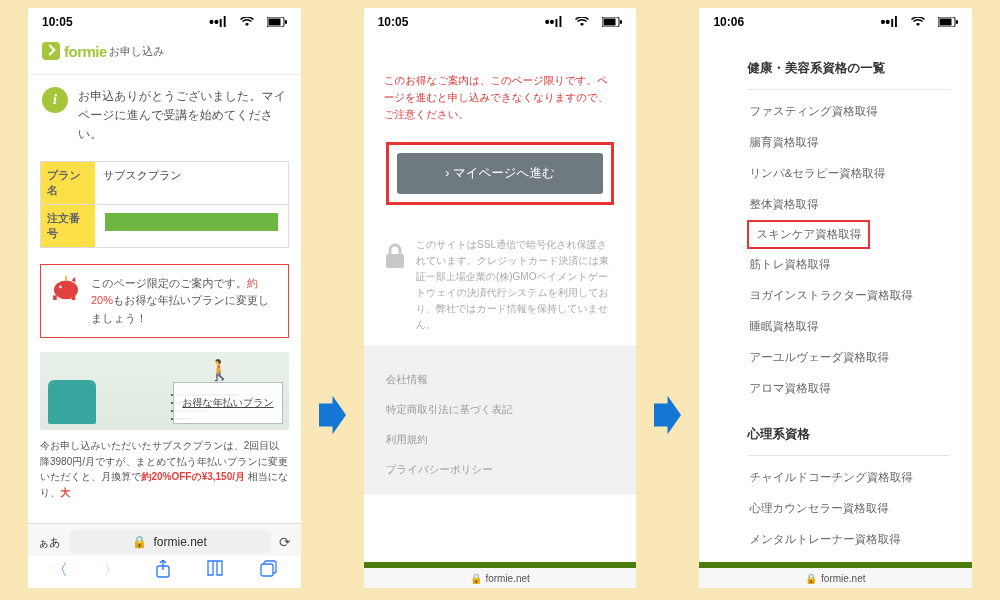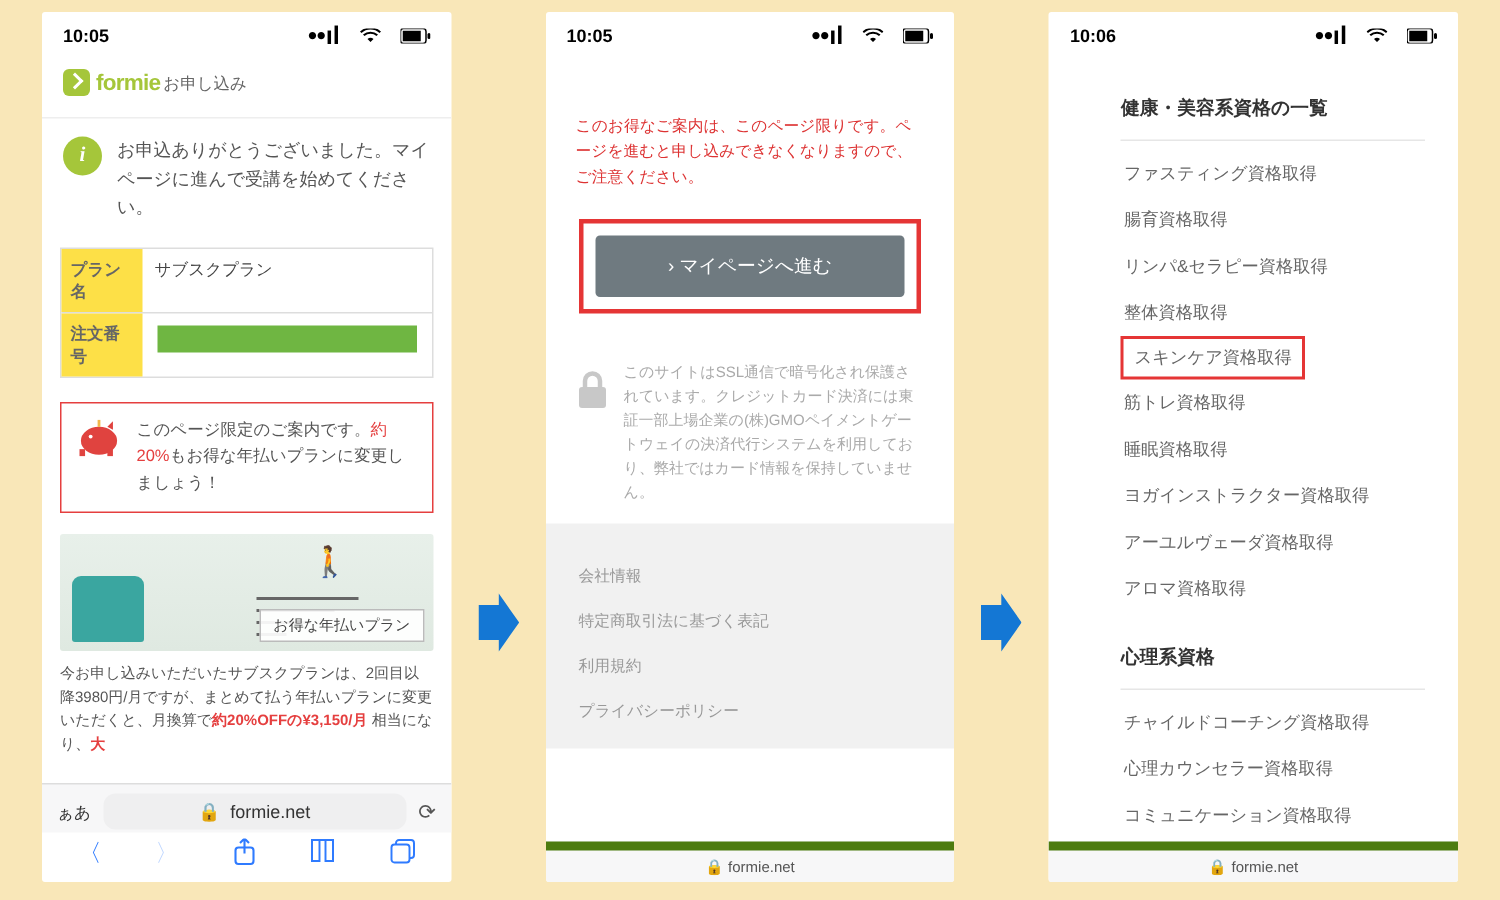--- a/index.html
+++ b/index.html
@@ -27,21 +27,21 @@
   }
   .statusbar {
     display: flex;
     justify-content: space-between;
     align-items: center;
     padding: 6px 14px 4px;
     font-size: 12px;
     font-weight: 600;
     color: #000;
   }
-  .status-icons { display: flex; gap: 13px; align-items: center; font-size: 17px; }
+  .status-icons { display: flex; gap: 13px; align-items: center; font-size: 14px; }
   .arrow {
     width: 28px;
     height: 40px;
     align-self: center;
     margin-top: 230px;
   }
   
   .app-header {
     display: flex;
     align-items: center;
@@ -91,21 +91,21 @@
     content:""; position:absolute; left:8px; bottom:6px; width:48px;height:44px;
     background:#3aa6a0; border-radius:6px 6px 2px 2px;
   }
   .stairs{ position:absolute; right:50px; bottom:10px;}
   .stairs span{ display:block; background:#666; height:2px; margin-top:6px;}
   .stairs span:nth-child(1){width:68px;} .stairs span:nth-child(2){width:52px;}
   .stairs span:nth-child(3){width:36px;} .stairs span:nth-child(4){width:20px;}
   .stick{position:absolute; right:56px; top:6px; font-size:20px;}
   .banner-label{
     position:absolute; right:6px; bottom:6px; background:rgba(255,255,255,.92);
-    border:1px solid #bbb; font-size:10px; padding:3px 8px;
+    border:1px solid #bbb; font-size:10px; padding:13px 8px;text-decoration:underline;
   }
   .small-copy{ font-size:10px; line-height:1.55; color:#555; padding:4px 12px 2px;}
   .small-copy .hl-r{font-weight:600;}
   .safari-bar{
     border-top:1px solid #ddd; background:#f7f7f8; padding:6px 10px 2px;
     display:flex; align-items:center; gap:8px; font-size:12px;
   }
   .addr{
     flex:1; background:#efeff0; border-radius:8px; padding:5px 8px;
     display:flex; justify-content:center; align-items:center; gap:6px; color:#333;
@@ -322,29 +322,30 @@
   </div>
   <div class="s3-body">
     <div class="cat-title">健康・美容系資格の一覧</div>
     <div class="sep"></div>
     <div class="cat-item">ファスティング資格取得</div>
     <div class="cat-item">腸育資格取得</div>
     <div class="cat-item">リンパ&amp;セラピー資格取得</div>
     <div class="cat-item">整体資格取得</div>
     <div><span class="hl-box cat-item" style="padding:5px 7px">スキンケア資格取得</span></div>
     <div class="cat-item">筋トレ資格取得</div>
+    <div class="cat-item">ヨガインストラクター資格取得</div>
     <div class="cat-item">睡眠資格取得</div>
-    <div class="cat-item">ヨガインストラクター資格取得</div>
     <div class="cat-item">アーユルヴェーダ資格取得</div>
     <div class="cat-item">アロマ資格取得</div>
 
     <div class="cat-title">心理系資格</div>
     <div class="sep"></div>
     <div class="cat-item">チャイルドコーチング資格取得</div>
     <div class="cat-item">心理カウンセラー資格取得</div>
+    <div class="cat-item">メンタルトレーナー資格取得</div>
     <div class="cat-item">コミュニケーション資格取得</div>
 
   </div>
   <div class="mini-addr">
     <span>🔒</span>
     <span>formie.net</span>
   </div>
 </div>
 
 </body></html>

